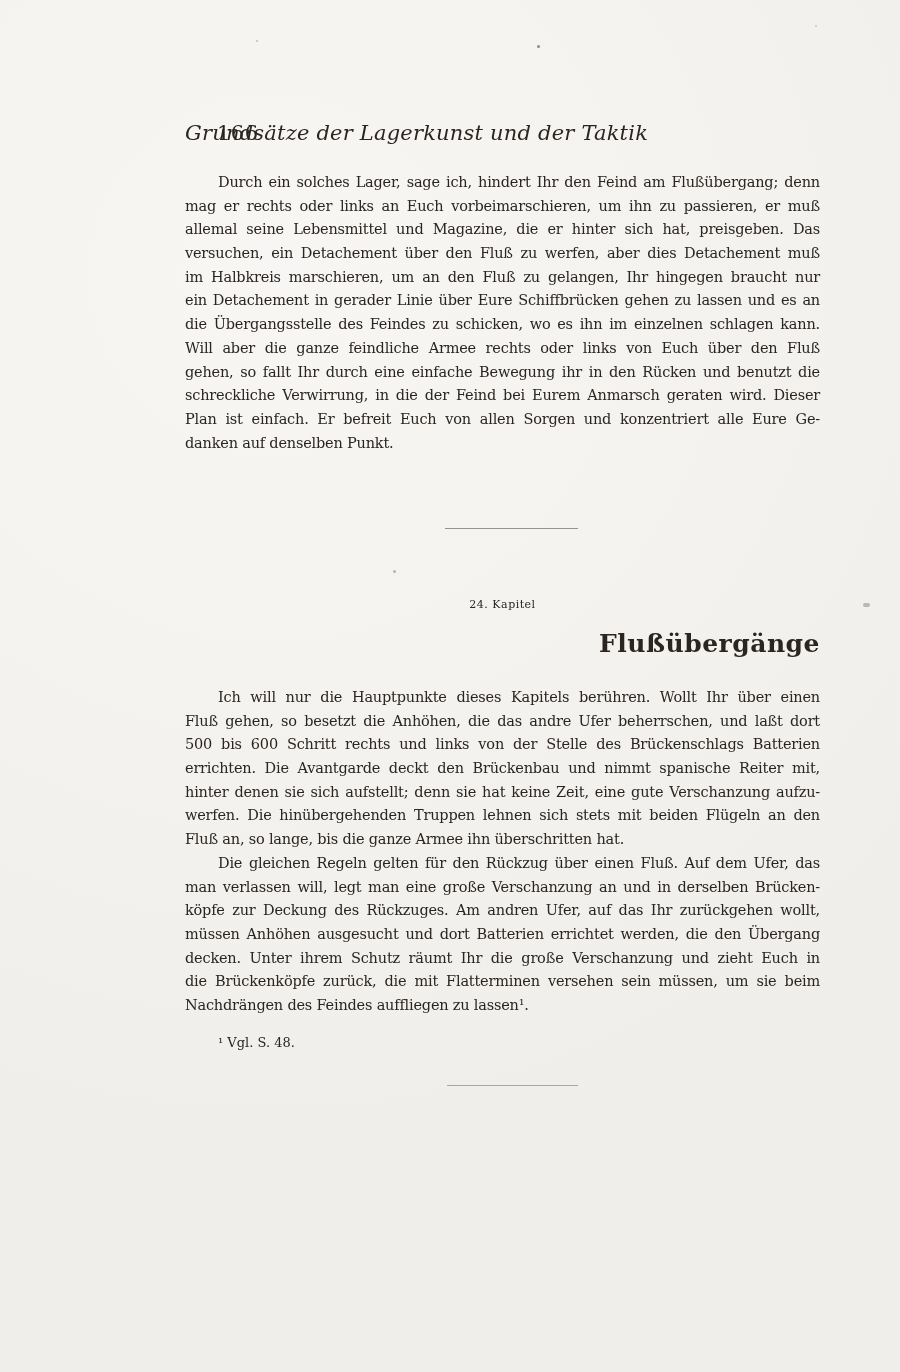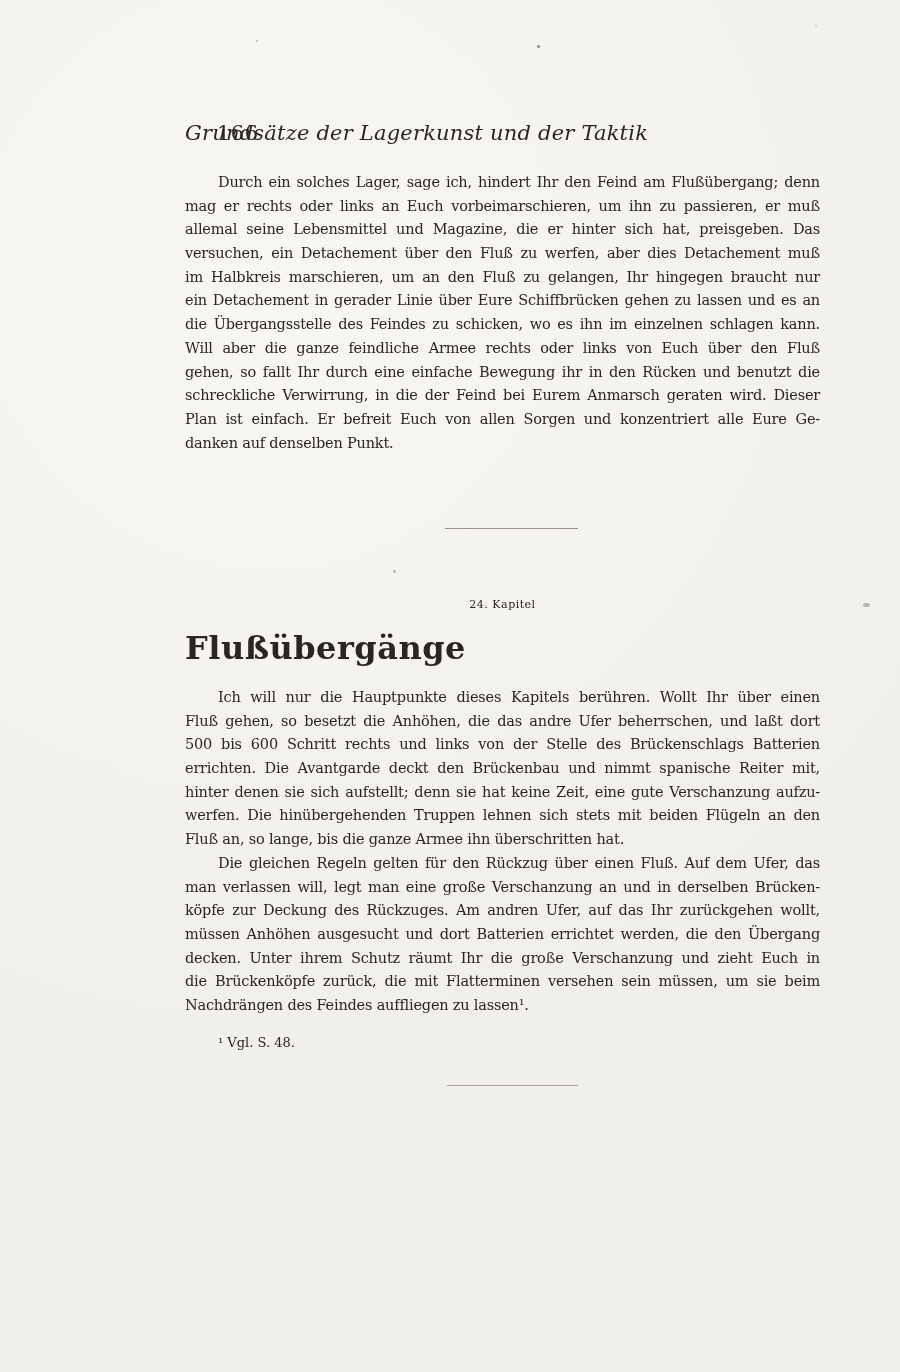--- a/index.html
+++ b/index.html
@@ -82,22 +82,22 @@
     width: 635px;
     text-align: center;
     font-size: 11px;
     letter-spacing: 0.5px;
   }
   .chapter-title {
     position: absolute;
     top: 629px;
     left: 185px;
     width: 635px;
-    text-align: left;
-    font-size: 32px;
+    text-align: right;
+    font-size: 25px;
     font-weight: bold;
     letter-spacing: 0.5px;
   }
   .footnote {
     position: absolute;
     top: 1035px;
     left: 218px;
     font-size: 13px;
     letter-spacing: 0;
     text-align: right;

